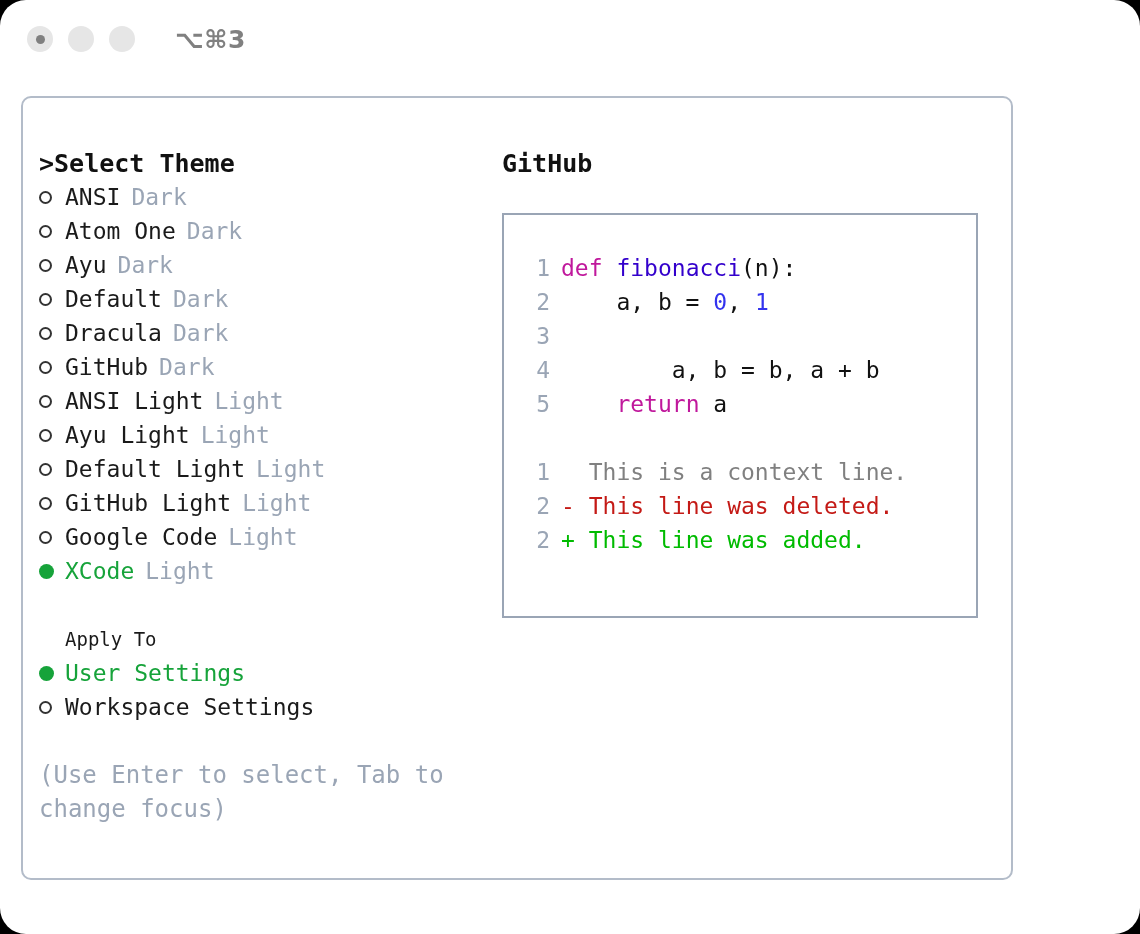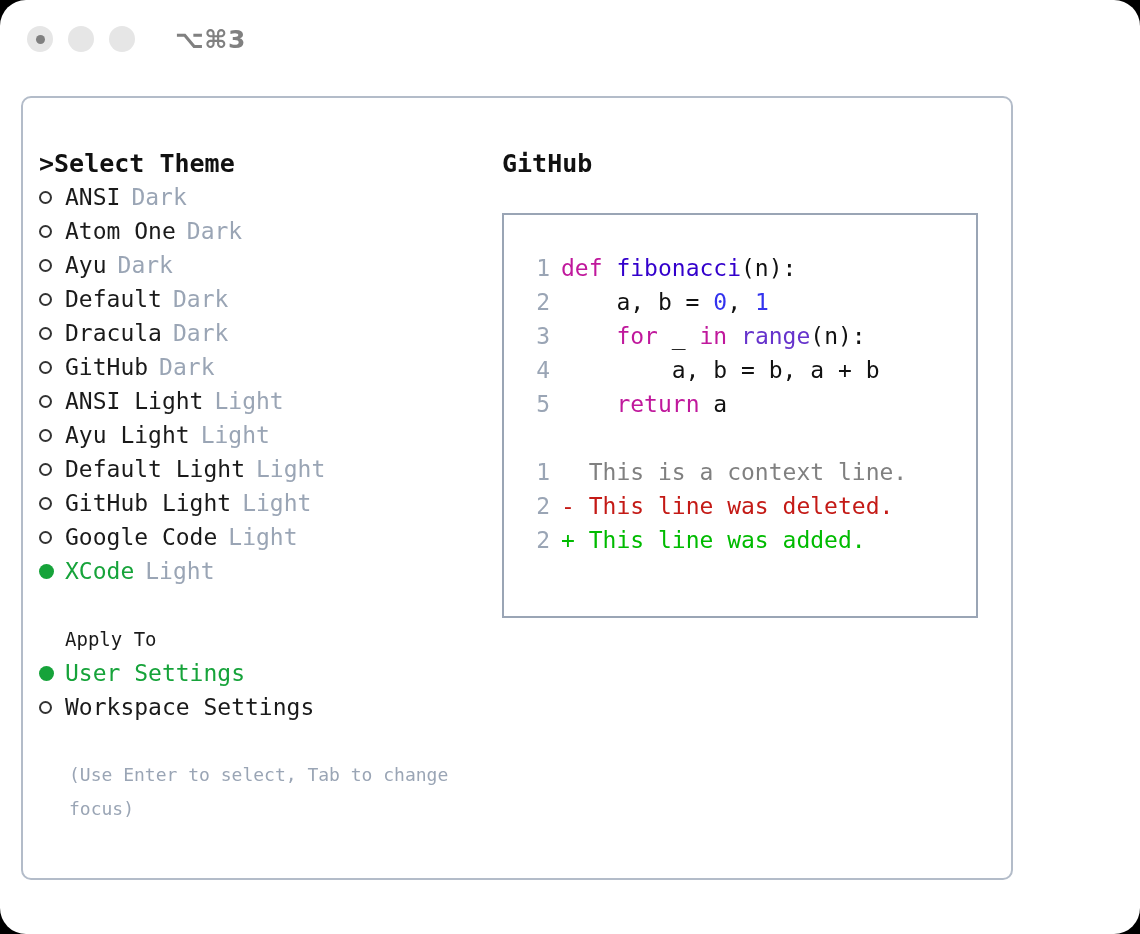--- a/index.html
+++ b/index.html
@@ -122,24 +122,23 @@
   }
   .spacer-row { height: 34px; }
   .apply-title {
     color: #1a1a1a;
     padding-left: 26px;
     font-size: 19px;
   }
   #hint {
     margin-top: 34px;
     color: #9aa5b5;
-    font-size: 18px;
+    font-size: 24px;
     line-height: 34px;
     width: 410px;
-    margin-left: 30px;
   }
 
   
   #right-col {
     position: absolute;
     left: 479px;
     top: 48px;
     width: 490px;
   }
   #preview-title {
@@ -313,21 +312,21 @@
 
       <div id="hint">(Use Enter to select, Tab to change focus)</div>
     </div>
 
     <div id="right-col">
       <div id="preview-title">GitHub</div>
       <div id="preview-box">
         <div id="code-block">
             <div class="code-line"><span class="lineno">1</span><span><span class="tok-kw">def </span><span class="tok-fn">fibonacci</span><span class="tok-pln">(n):</span></span></div>
             <div class="code-line"><span class="lineno">2</span><span><span class="tok-pln">    a, b = </span><span class="tok-num">0</span><span class="tok-pln">, </span><span class="tok-num">1</span></span></div>
-            <div class="code-line"><span class="lineno">3</span><span><span class="tok-pln">    </span><span class="tok-kw">for</span><span class="tok-pln"> _ </span><span class="tok-kw">in</span><span class="tok-pln"> </span><span class="tok-call">range</span><span class="tok-pln">(n):</span></span></div>
+            <div class="code-line"><span class="lineno">3</span></div>
             <div class="code-line"><span class="lineno">4</span><span><span class="tok-pln">        a, b = b, a + b</span></span></div>
             <div class="code-line"><span class="lineno">5</span><span><span class="tok-pln">    </span><span class="tok-kw">return</span><span class="tok-pln"> a</span></span></div>
           </div>
         <div class="blank-line"></div>
         <div id="diff-block">
             <div class="code-line"><span class="lineno">1</span><span class="diff-ctx"> </span><span class="diff-ctx"> This is a context line.</span></div>
             <div class="code-line"><span class="lineno">2</span><span class="diff-del">-</span><span class="diff-del"> This line was deleted.</span></div>
             <div class="code-line"><span class="lineno">2</span><span class="diff-add">+</span><span class="diff-add"> This line was added.</span></div>
           </div>
       </div>

